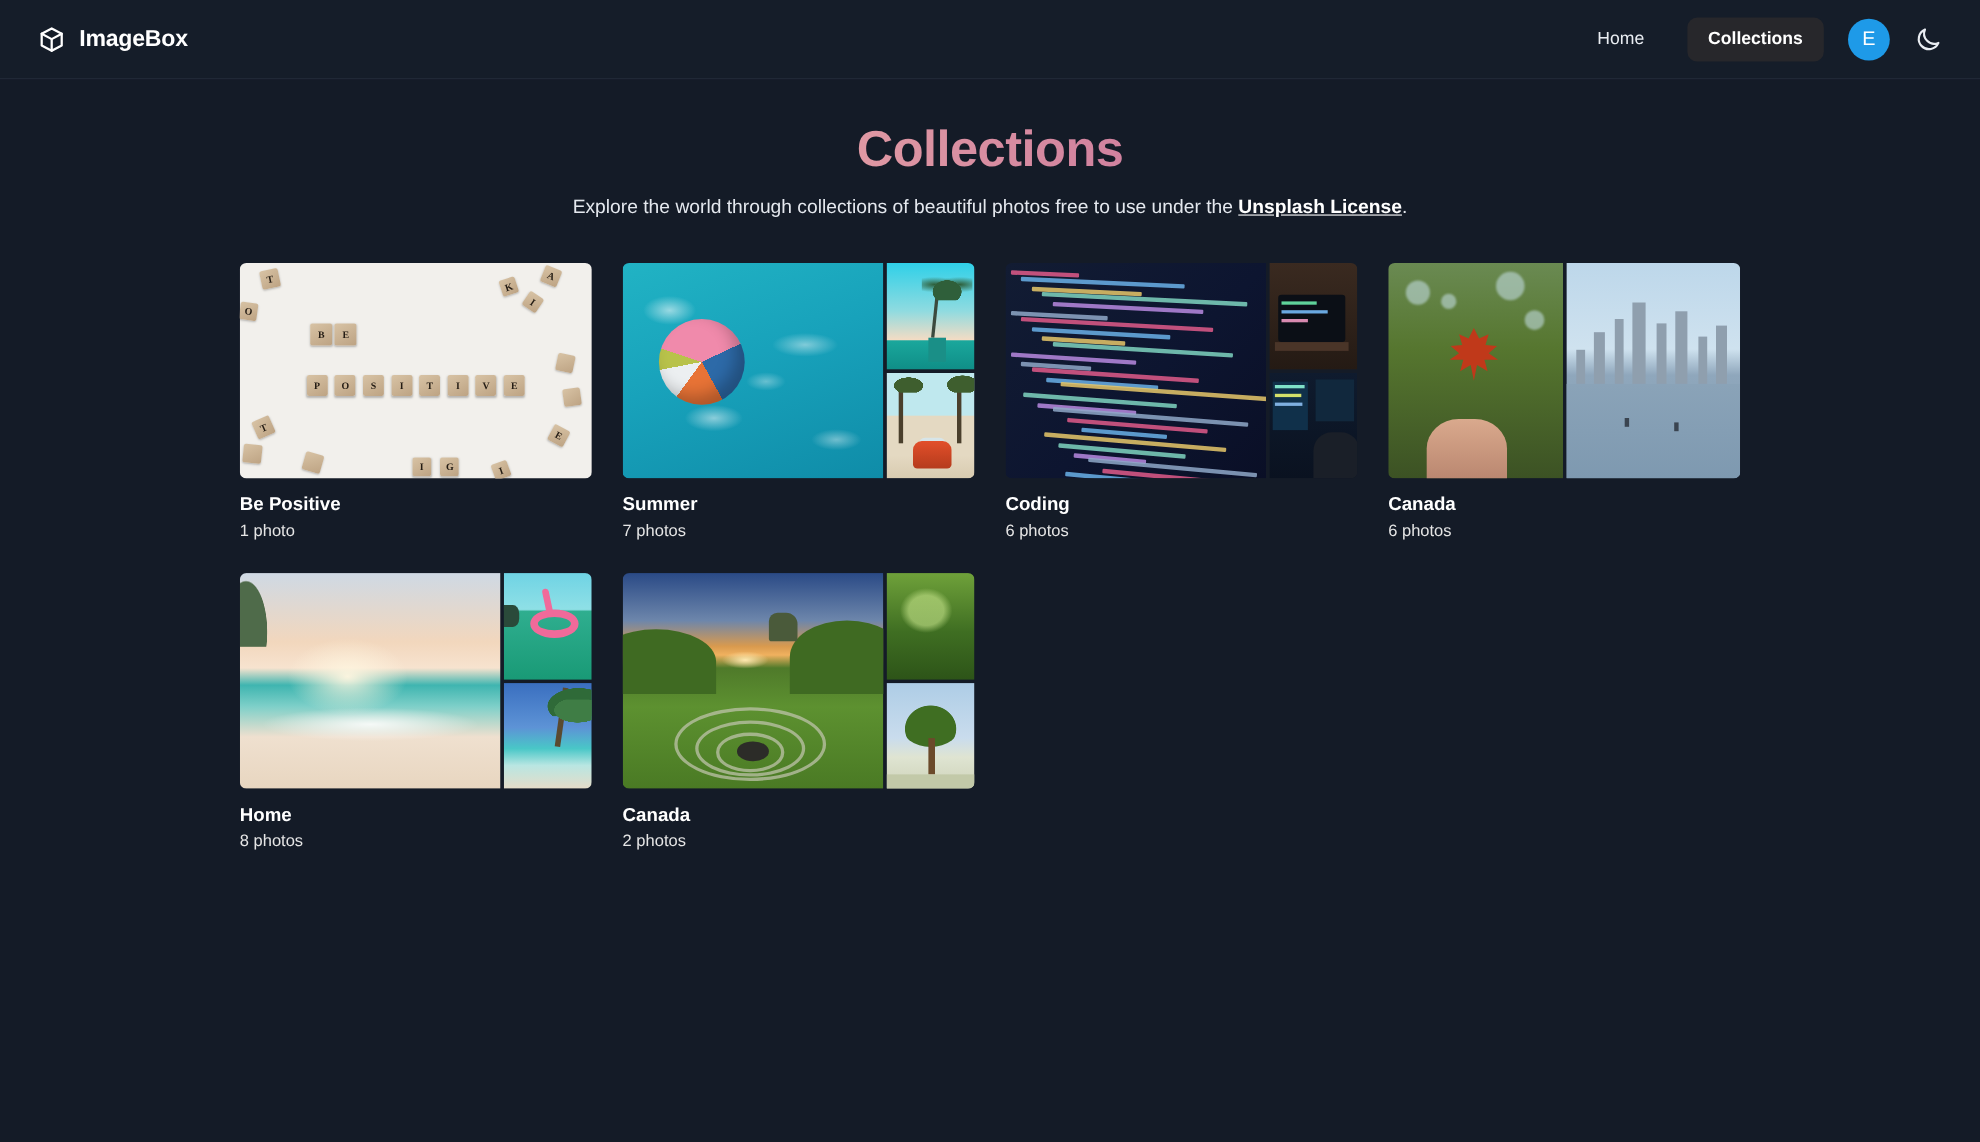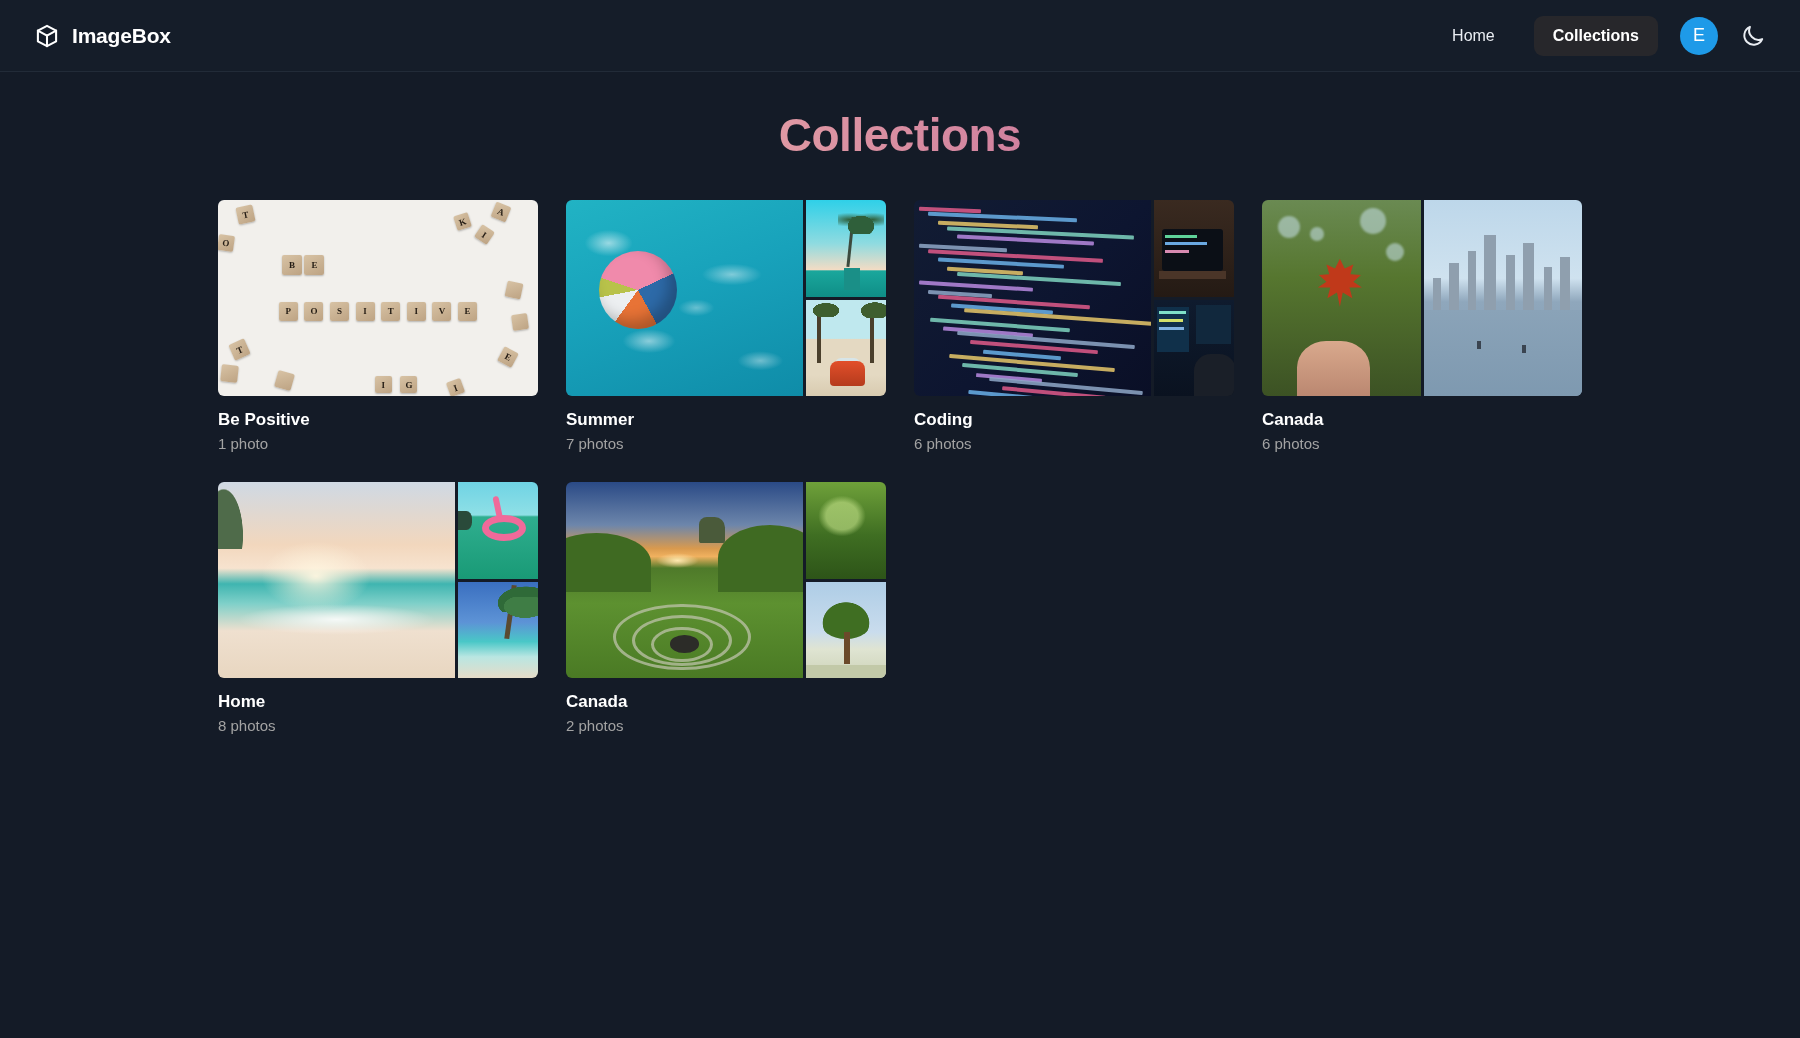--- a/index.html
+++ b/index.html
@@ -129,21 +129,21 @@
   .thumb-side { flex: 1; display: flex; flex-direction: column; gap: 3px; }
   .thumb-side > div { flex: 1; position: relative; overflow: hidden; }
   .thumbs-half > div { flex: 1 1 50%; position: relative; overflow: hidden; }
   .thumbs-half { gap: 3px; }
   .card-title {
     color: #ffffff;
     font-size: 17px;
     font-weight: bold;
     margin-top: 14px;
   }
-  .card-count { color: #a3a3a3; font-size: 15px; margin-top: 5px; }
+  .card-count { color: #e5e5e5; font-size: 15px; margin-top: 5px; }
 
   
   .art { position: absolute; inset: 0; }
 
   
   .bp-bg { background: #f2f0ec; }
   .tile {
     position: absolute;
     background: linear-gradient(150deg,#d8c3a5,#bda383);
     border-radius: 2px;
@@ -254,20 +254,23 @@
       <path d="M20.5 14.8A8.6 8.6 0 0 1 9.2 3.5a8.6 8.6 0 1 0 11.3 11.3z"></path>
     </svg>
 
   </div>
 </div>
 
 <div class="page">
 
   <h1 class="page-title">Collections</h1>
 
+  <p class="page-subtitle">
+    <span>Explore the world through collections of beautiful photos free to use under the </span><a href="#">Unsplash License</a><span>.</span>
+  </p>
 
   <div class="grid">
 
     <div class="card">
       <div class="card-thumbs">
         <div class="thumb-main" style="flex:1 1 100%">
           <div class="art bp-bg">
             <div class="tile" style="left:6%;top:3%;width:17px;height:17px;transform:rotate(-12deg)">T</div>
             <div class="tile" style="left:0%;top:18%;width:16px;height:16px;transform:rotate(8deg)">O</div>
             <div class="tile" style="left:86%;top:2%;width:16px;height:16px;transform:rotate(22deg)">A</div>

